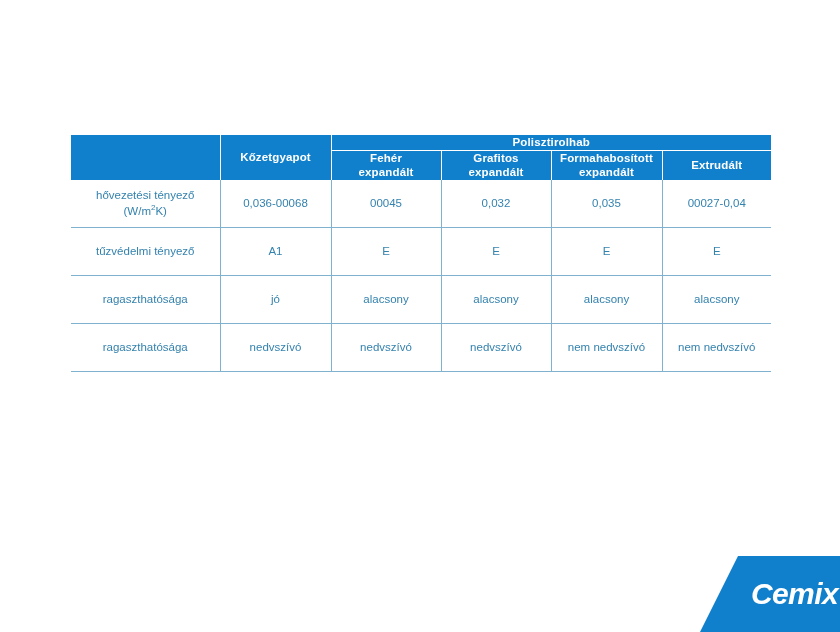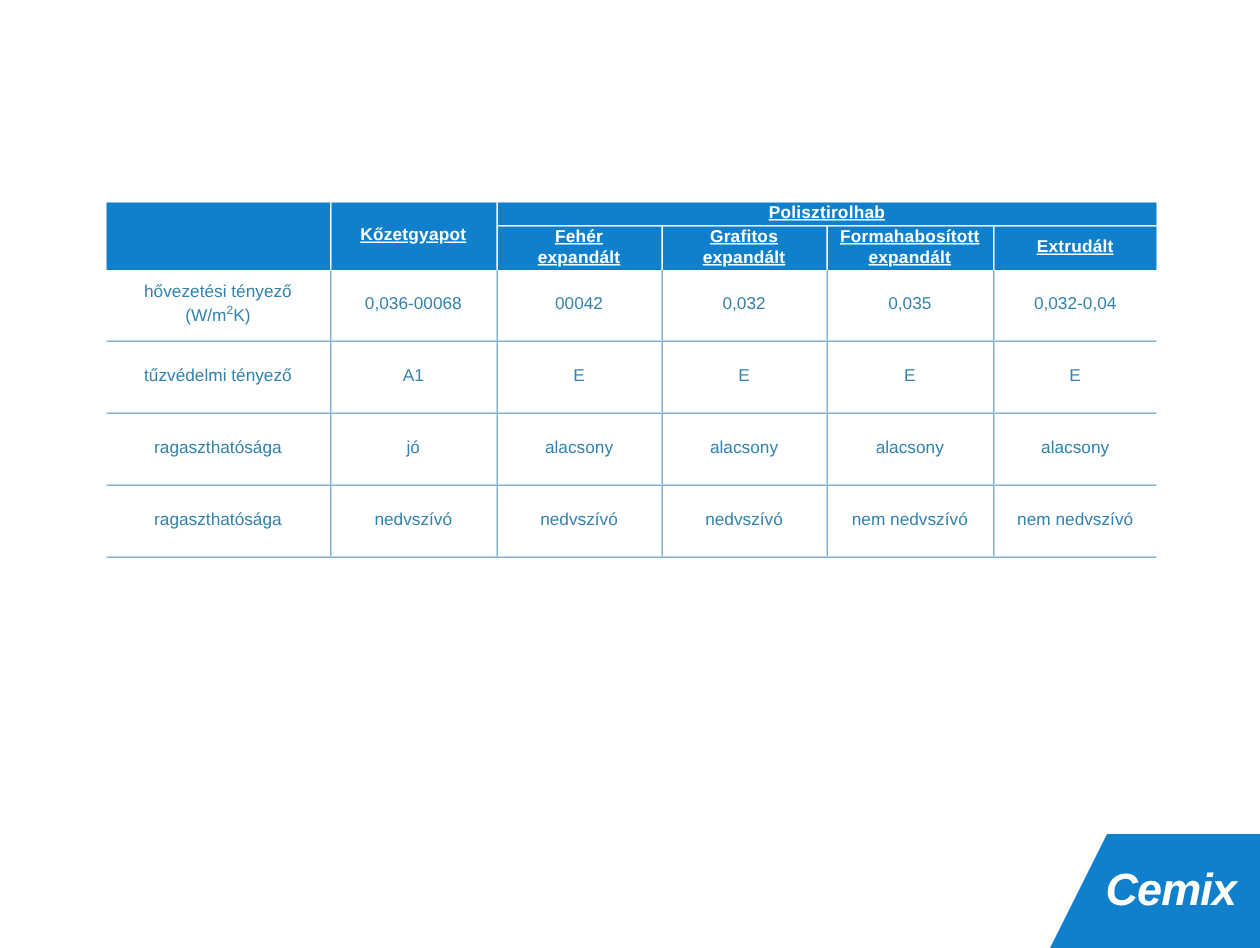--- a/index.html
+++ b/index.html
@@ -36,21 +36,20 @@
     background: #1180CC;
     color: #ffffff;
     font-size: 11.5px;
     font-weight: bold;
     text-align: center;
     line-height: 1.28;
     letter-spacing: 0.15px;
     vertical-align: middle;
     border-left: 1.5px solid #ffffff;
     border-right: 1.5px solid #ffffff;
-    text-decoration: underline;
   }
   .hd.last {
     border-right: none;
   }
   .hd-group {
     border-bottom: 1.5px solid #ffffff;
     font-size: 11.5px;
   }
   .hd-corner {
     border-left: none;
@@ -103,21 +102,21 @@
   }
   #cemix-logo-text {
     position: absolute;
     left: 0;
     top: 0;
     width: 146px;
     height: 76px;
     display: flex;
     align-items: center;
     justify-content: flex-end;
-    padding-right: 16px;
+    padding-right: 2px;
     box-sizing: border-box;
     color: #ffffff;
     font-size: 30px;
     font-weight: bold;
     font-style: italic;
     letter-spacing: -0.6px;
   }
 </style>
 </head>
 <body>
@@ -156,24 +155,24 @@
     </tr>
   </thead>
   <tbody>
 
     <tr>
       <td class="bd first">
         <span>hővezetési tényező</span><br>
         <span><span>(W/m</span><sup>2</sup><span>K)</span></span>
       </td>
       <td class="bd">0,036-00068</td>
-      <td class="bd">00042</td>
+      <td class="bd">00045</td>
       <td class="bd">0,032</td>
       <td class="bd">0,035</td>
-      <td class="bd">0,032-0,04</td>
+      <td class="bd">00027-0,04</td>
     </tr>
 
     <tr>
       <td class="bd first">tűzvédelmi tényező</td>
       <td class="bd">A1</td>
       <td class="bd">E</td>
       <td class="bd">E</td>
       <td class="bd">E</td>
       <td class="bd">E</td>
     </tr>

